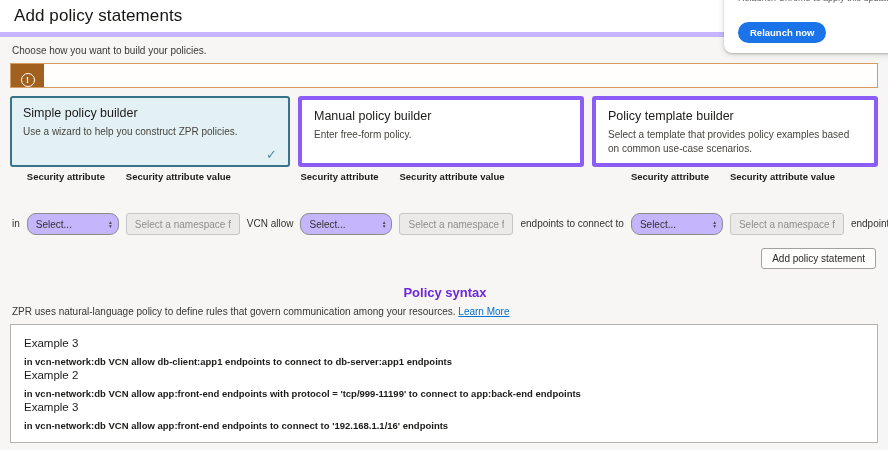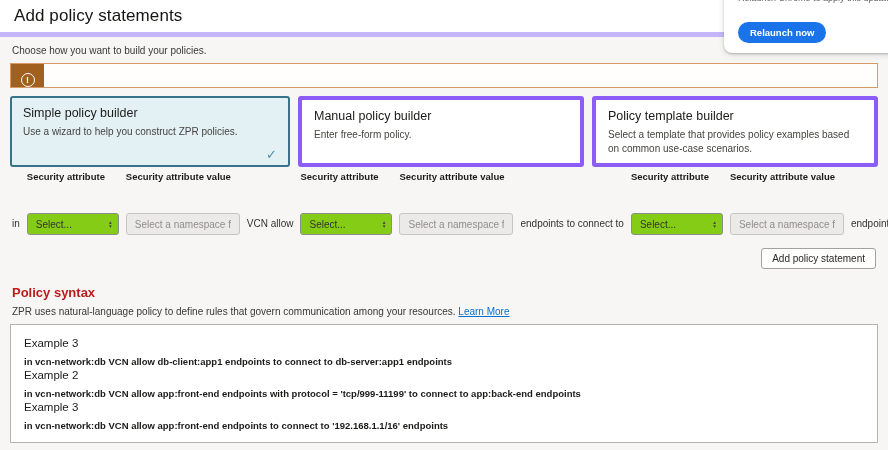--- a/index.html
+++ b/index.html
@@ -108,23 +108,23 @@
   .field { display: flex; flex-direction: column; gap: 28px; }
   .field-label {
     font-size: 9.5px;
     font-weight: 600;
     color: #1c1b1a;
     margin-bottom: 3px;
     white-space: nowrap;
   }
   .selectbox {
     width: 92px; height: 22px;
-    background: #84cc16;
+    background: #c4b5fd;
     border: 1px solid #8f8d8b;
-    border-radius: 3px;
+    border-radius: 9px;
     display: flex;
     align-items: center;
     justify-content: space-between;
     padding: 0 6px 0 8px;
     font-size: 10px;
     color: #34322e;
     cursor: pointer;
   }
   .chevrons {
     display: flex; flex-direction: column;
@@ -154,22 +154,23 @@
     font-size: 10px;
     color: #2b2926;
     padding: 4px 10px;
     font-family: "Liberation Sans", "DejaVu Sans", sans-serif;
     cursor: pointer;
   }
   
   .syntax-heading {
     font-size: 13px;
     font-weight: 700;
-    color: #b91c1c;
+    color: #6d28d9;
     margin: 16px 0 6px 2px;
+    text-align: center;
   }
   .syntax-desc {
     font-size: 10px;
     color: #3a3834;
     margin: 0 0 7px 2px;
   }
   .learn-more {
     color: #0572ce;
     text-decoration: underline;
     cursor: pointer;

